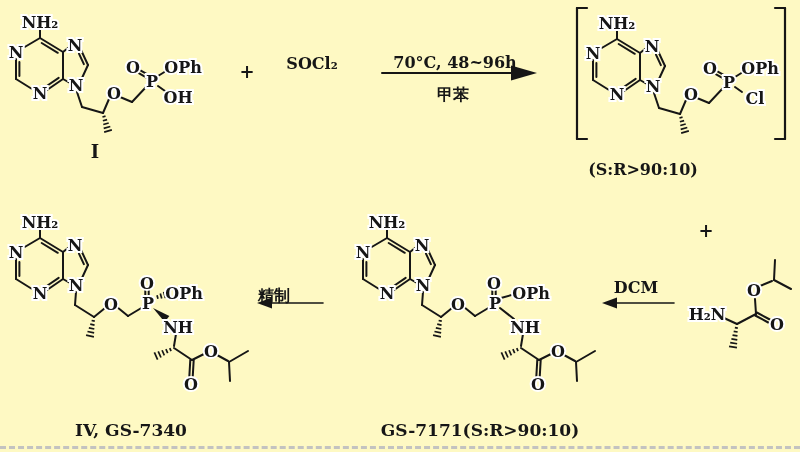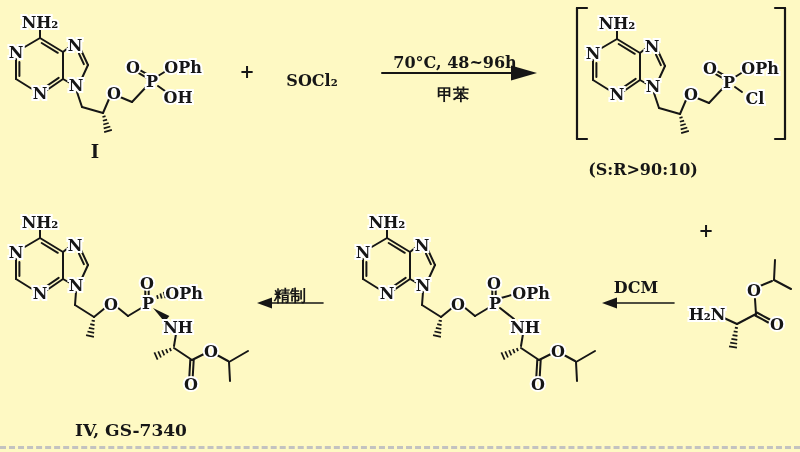--- a/index.html
+++ b/index.html
@@ -265,24 +265,25 @@
         <line x1="577" y1="139" x2="587" y2="139" stroke="#161616" stroke-width="2.2" stroke-linecap="round"></line>
       </g>
       <g>
         <line x1="785" y1="8" x2="785" y2="139" stroke="#161616" stroke-width="2.2" stroke-linecap="round"></line>
         <line x1="785" y1="8" x2="775" y2="8" stroke="#161616" stroke-width="2.2" stroke-linecap="round"></line>
         <line x1="785" y1="139" x2="775" y2="139" stroke="#161616" stroke-width="2.2" stroke-linecap="round"></line>
       </g>
     </svg>
 
   <div class="cap fs18" style="left:247px;top:63px">+</div>
-  <div class="cap fs16" style="left:312px;top:65px">SOCl₂</div>
+  <div class="cap fs16" style="left:312px;top:48px">SOCl₂</div>
   <div class="cap fs16" style="left:455px;top:47px">70°C, 48~96h</div>
   <div class="cap fs16" style="left:453px;top:79px">甲苯</div>
   <div class="cap fs18" style="left:95px;top:143px">I</div>
   <div class="cap fs16" style="left:643px;top:154px">(S:R&gt;90:10)</div>
   <div class="cap fs18" style="left:706px;top:222px">+</div>
   <div class="cap fs16" style="left:636px;top:272px">DCM</div>
-  <div class="cap fs16" style="left:290px;top:280px">精制</div>
+  <div class="cap fs16" style="left:274px;top:280px">精制</div>
   <div class="cap fs17" style="left:131px;top:422px">IV, GS-7340</div>
+  <div class="cap fs17" style="left:480px;top:422px">GS-7171(S:R&gt;90:10)</div>
 
   <div class="rule"></div>
 </div>
 
 </body></html>

